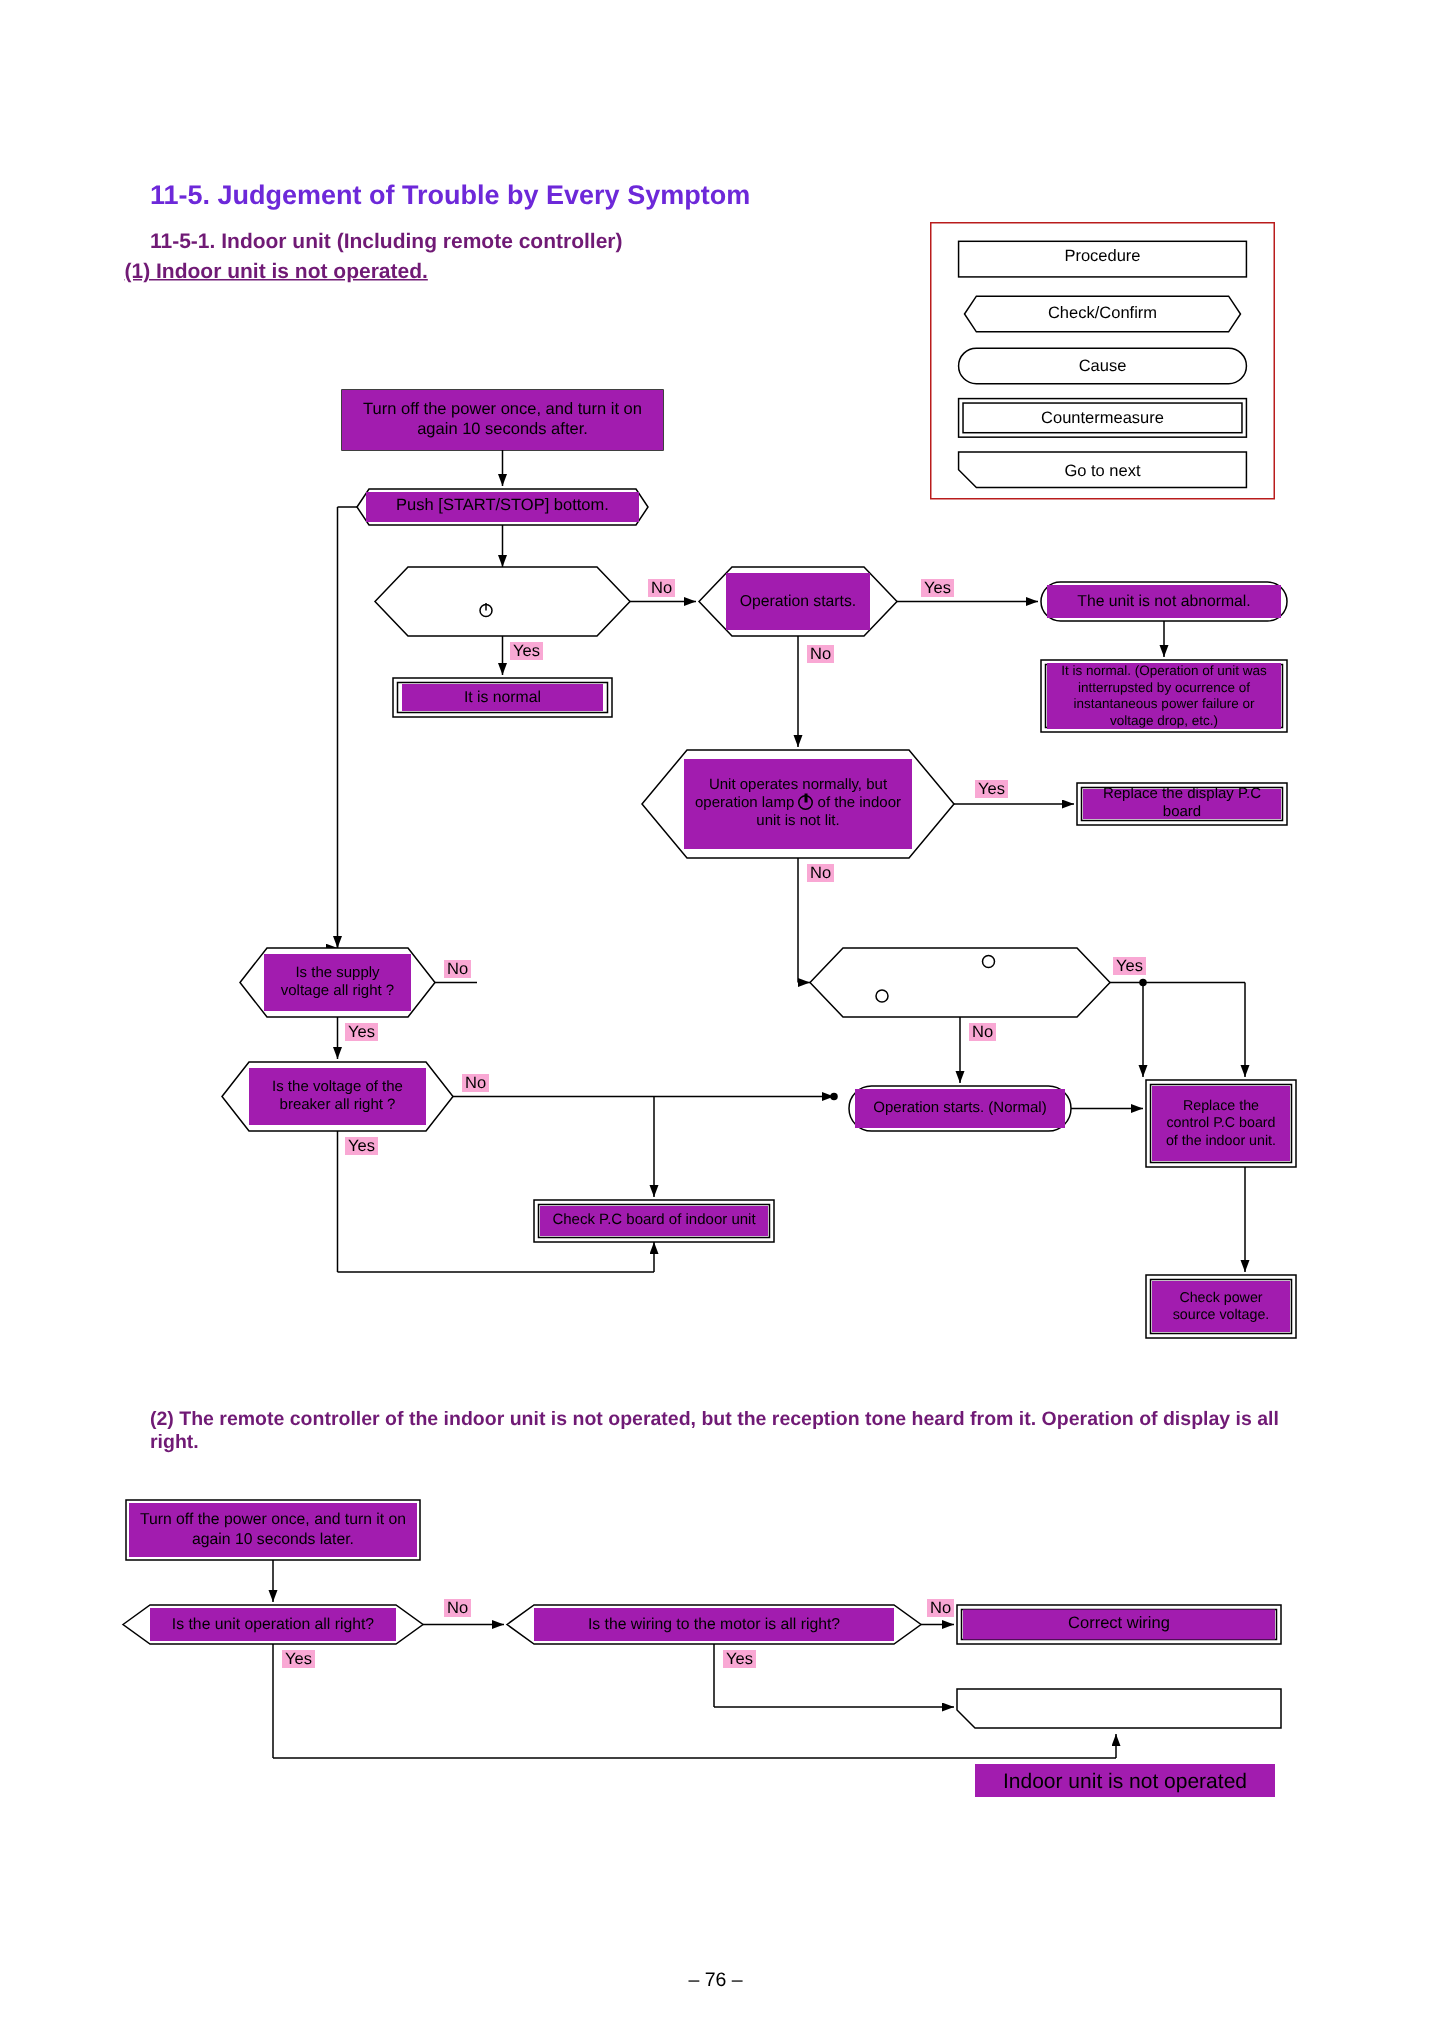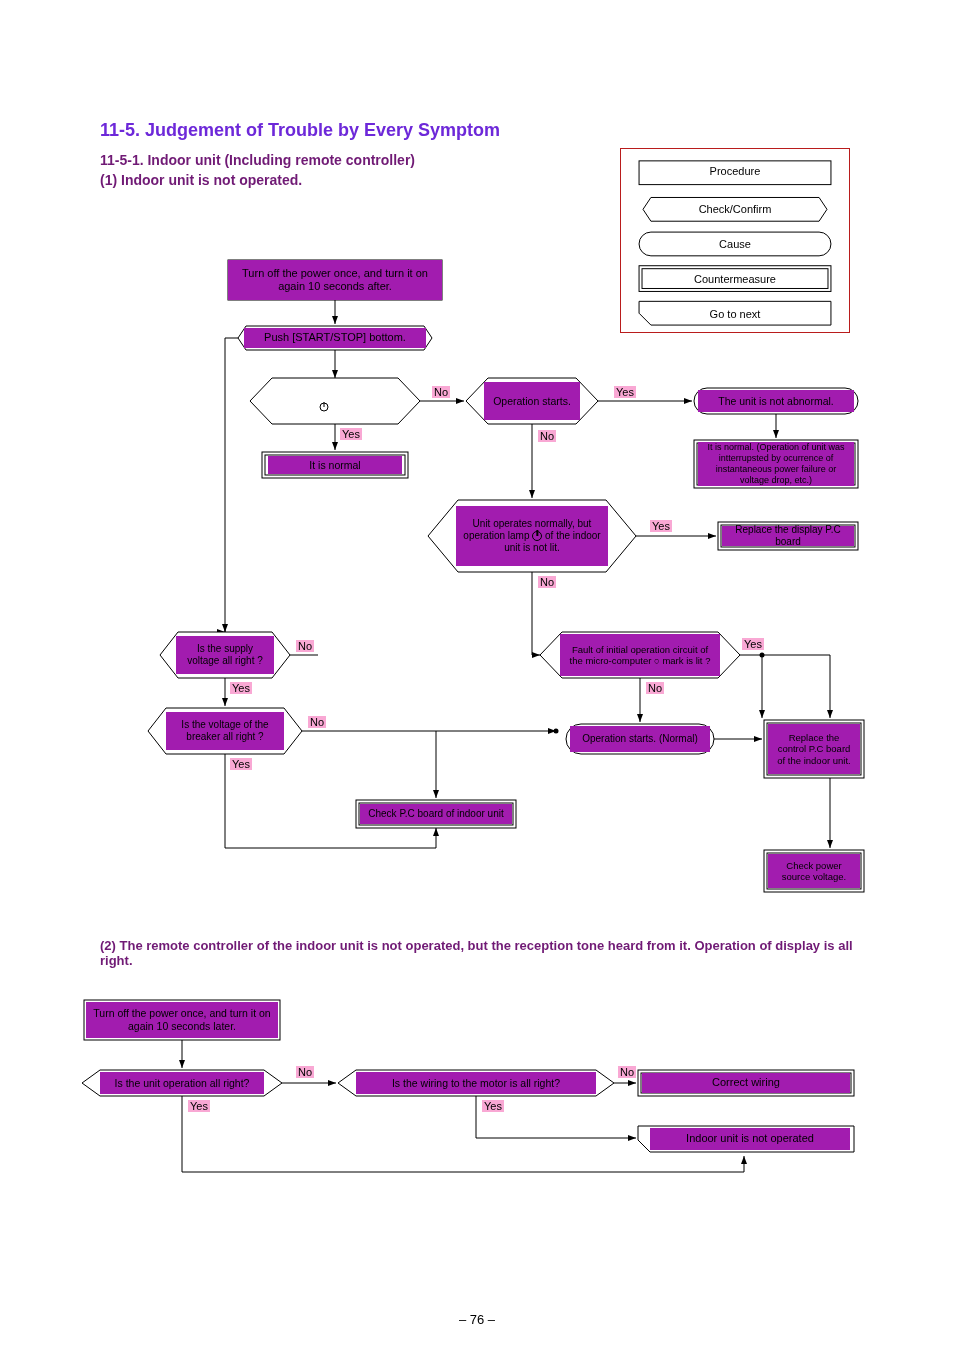--- a/index.html
+++ b/index.html
@@ -76,21 +76,21 @@
     transform:translateX(-50%);
   }
 </style>
 </head>
 <body>
 
 <div class="page">
 
   <div class="h1" style="left:100px; top:120px;">11-5. Judgement of Trouble by Every Symptom</div>
   <div class="h2" style="left:100px; top:152px;">11-5-1. Indoor unit (Including remote controller)</div>
-  <div class="h2" style="left:100px; top:172px;">(1) Indoor unit is not operated.</div>
+  <div class="h2" style="left:83px; top:172px;text-decoration:underline;">(1) Indoor unit is not operated.</div>
 
   <div style="position:absolute; left:620px; top:148px; width:230px; height:185px; border:1px solid #b91c1c;">
     
     <svg viewBox="0 0 230 185" style="width:100%;height:100%;">
 
       <rect x="18" y="12" width="194" height="24" fill="#fff" stroke="#000"></rect>
 
       <polygon points="22,61 30,49 200,49 208,61 200,73 30,73" fill="#fff" stroke="#000"></polygon>
 
       <rect x="18" y="84" width="194" height="24" rx="12" ry="12" fill="#fff" stroke="#000"></rect>
@@ -266,21 +266,20 @@
   <div class="shape" style="left:722px; top:526px; width:132px; height:20px; font-size:10px;">Replace the display P.C board</div>
 
   <div class="shape" style="left:176px; top:636px; width:98px; height:38px; font-size:10px;">Is the supply voltage all right ?</div>
   <div class="edge-label" style="left:230px; top:682px;">Yes</div>
   <div class="edge-label" style="left:296px; top:640px;">No</div>
 
   <div class="shape" style="left:166px; top:712px; width:118px; height:38px; font-size:10px;">Is the voltage of the breaker all right ?</div>
   <div class="edge-label" style="left:230px; top:758px;">Yes</div>
   <div class="edge-label" style="left:308px; top:716px;">No</div>
 
-  <div class="shape" style="left:560px; top:634px; width:160px; height:42px; font-size:9.5px;">Fault of initial operation circuit of the micro-computer ○ mark is lit ?</div>
   <div class="edge-label" style="left:742px; top:638px;">Yes</div>
   <div class="edge-label" style="left:646px; top:682px;">No</div>
 
   <div class="shape" style="left:570px; top:726px; width:140px; height:26px; font-size:10px;">Operation starts.
 (Normal)</div>
 
   <div class="shape" style="left:768px; top:724px; width:92px; height:50px; font-size:9.5px;">Replace the control P.C board of the indoor unit.</div>
 
   <div class="shape" style="left:360px; top:804px; width:152px; height:20px; font-size:10px;">Check P.C board of indoor unit</div>
 
@@ -291,16 +290,16 @@
   <div class="shape" style="left:86px; top:1002px; width:192px; height:36px; font-size:10.5px;">Turn off the power once, and turn it on again 10 seconds later.</div>
   <div class="shape" style="left:100px; top:1072px; width:164px; height:22px; font-size:10.5px;">Is the unit operation all right?</div>
   <div class="edge-label" style="left:296px; top:1066px;">No</div>
   <div class="edge-label" style="left:188px; top:1100px;">Yes</div>
 
   <div class="shape" style="left:356px; top:1072px; width:240px; height:22px; font-size:10.5px;">Is the wiring to the motor is all right?</div>
   <div class="edge-label" style="left:618px; top:1066px;">No</div>
   <div class="edge-label" style="left:482px; top:1100px;">Yes</div>
 
   <div class="shape" style="left:642px; top:1073px; width:208px; height:20px; font-size:11px;">Correct wiring</div>
-  <div class="shape" style="left:650px; top:1128px; width:200px; height:22px; font-size:11px;">Indoor unit is not operated</div>
+  <div class="shape" style="left:650px; top:1176px; width:200px; height:22px; font-size:14px;">Indoor unit is not operated</div>
 
   <div class="pagenum">– 76 –</div>
 </div>
 
 </body></html>

